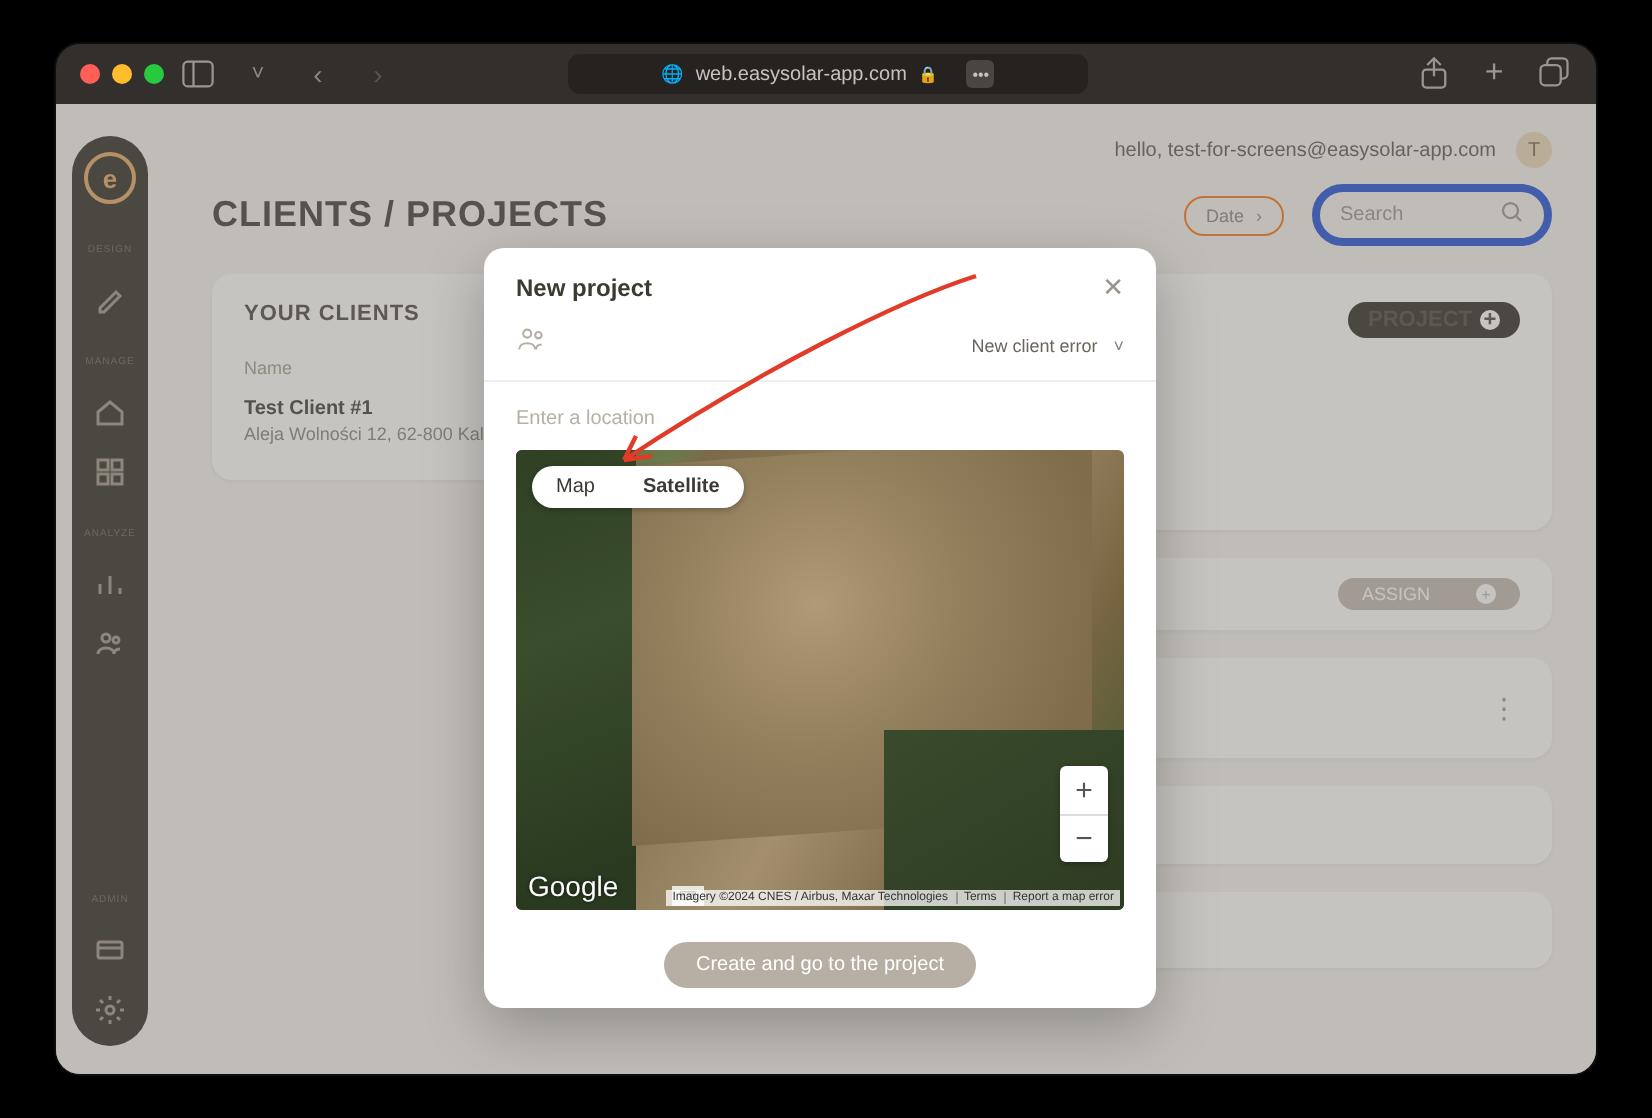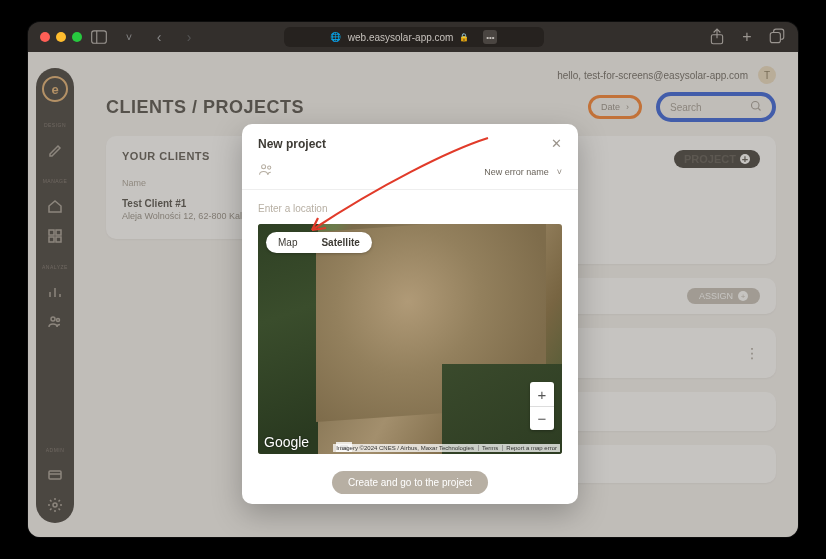--- a/index.html
+++ b/index.html
@@ -23,42 +23,42 @@
   .logo { width:26px; height:26px; border:2px solid #e0a862; border-radius:50%; display:flex; align-items:center; justify-content:center; color:#e0a862; font-weight:600; font-size:13px; }
   .nav-group-label { font-size:5px; color:#6a625a; letter-spacing:0.5px; margin-top:6px;}
   .nav-ic { width:16px; height:16px; color:#9c948a; display:flex; align-items:center; justify-content:center;}
   .nav-ic svg { width:16px; height:16px; stroke:#9c948a; fill:none; stroke-width:1.5;}
   .leftnav .spacer { flex:1; }
   .main { position:absolute; left:56px; top:0; right:0; bottom:0; padding:12px 22px 0 22px;}
   .hellorow { display:flex; justify-content:flex-end; align-items:center; gap:10px; font-size:10px; color:#5a554e; height:22px;}
   .avchip { width:18px; height:18px; border-radius:50%; background:#e9d7b9; color:#7a6a4a; font-size:10px; display:flex; align-items:center; justify-content:center;}
   .titlerow { display:flex; align-items:center; margin-top:6px; gap:14px;}
   .titlerow h1 { font-size:18px; font-weight:700; color:#3d3a34; letter-spacing:0.5px;}
-  .datebtn { margin-left:auto; border:3px solid #f97316; border-radius:14px; padding:4px 10px; font-size:9px; color:#8a837a; display:flex; align-items:center; gap:6px;}
+  .datebtn { margin-left:auto; border:1px solid #f97316; border-radius:14px; padding:4px 10px; font-size:9px; color:#8a837a; display:flex; align-items:center; gap:6px;}
   .searchbox { border:4px solid #1d4ed8; border-radius:16px; padding:4px 10px; font-size:10px; color:#9a938a; display:flex; align-items:center; gap:6px; min-width:120px;}
   .cols { display:flex; gap:18px; margin-top:14px;}
   .card { background:#fff; border-radius:10px; box-shadow:0 1px 2px rgba(0,0,0,0.06); }
   .leftcol { width:300px; }
   .clientscard { padding:14px 16px 18px 16px;}
   .clientscard h3 { font-size:11px; letter-spacing:0.5px; color:#4a463f; font-weight:700; }
   .th { font-size:9px; color:#a29a8f; margin-top:16px; }
   .clientrow { margin-top:10px; }
   .clientrow .nm { font-size:10px; color:#3d3a34; font-weight:600;}
   .clientrow .ad { font-size:9px; color:#8a837a; margin-top:2px;}
   .rightcol { flex:1; display:flex; flex-direction:column; gap:14px;}
   .projectscard { padding:14px 16px 20px 16px; }
   .projectscard .hdr { display:flex; justify-content:space-between; align-items:center;}
   .projectscard .hdr span { font-size:11px; font-weight:700; color:#4a463f;}
   .pill { background:#2c2824; color:#fff; border-radius:12px; padding:3px 10px; font-size:9px; display:flex; align-items:center; gap:4px;}
   .pill .plus { width:10px; height:10px; background:#fff; color:#2c2824; border-radius:50%; font-size:8px; display:flex; align-items:center; justify-content:center; font-weight:700;}
   .nofound { font-size:10px; color:#3d3a34; font-weight:600; margin-top:16px;}
   .wantline { font-size:10px; color:#6a645b; margin-top:10px;}
   .cnp { margin-top:12px; }
   .assigncard { padding:10px 16px; display:flex; justify-content:flex-end;}
-  .assignpill { background:#bfb9b0; color:#fff; border-radius:12px; padding:3px 12px; font-size:9px; display:flex; gap:5px; align-items:flex-start;}
+  .assignpill { background:#bfb9b0; color:#fff; border-radius:12px; padding:3px 12px; font-size:9px; display:flex; gap:23px; align-items:flex-start;}
   .dotscard { padding:16px; display:flex; justify-content:flex-end; font-size:14px; color:#9a938a; letter-spacing:1px; height:50px; align-items:center;}
   .addrcard { padding:14px 16px; font-size:10px; color:#4a463f;}
   .desccard { padding:14px 16px; font-size:9px; color:#9a938a; letter-spacing:0.5px;}
 
   
   .scrim { position:absolute; inset:0; background:rgba(120,115,108,0.42);}
   .modal { position:absolute; left:214px; top:72px; width:336px; height:380px; background:#fff; border-radius:10px; box-shadow:0 10px 30px rgba(0,0,0,0.25); display:flex; flex-direction:column; }
   .mhdr { display:flex; justify-content:space-between; align-items:center; padding:12px 16px 8px 16px;}
   .mhdr h2 { font-size:12px; font-weight:700; color:#3d3a34;}
   .mhdr .x { color:#9a938a; font-size:13px; cursor:pointer;}
@@ -266,21 +266,21 @@
       </div>
       <div class="mrow1">
         <span class="pplic">
           <svg width="16" height="14" viewBox="0 0 20 16" fill="none" stroke="#b7afa3" stroke-width="1.3">
               <circle cx="7" cy="4" r="2.5"></circle>
               <circle cx="14" cy="5" r="2"></circle>
               <path d="M2 14c0-2.5 2.2-4 5-4s5 1.5 5 4M12.5 14c0-2 1.5-3.2 3.5-3.2"></path>
             </svg>
         </span>
         <div class="spacer"></div>
-        <span class="ncn">New error name</span>
+        <span class="ncn">New client error</span>
         <span class="chev">˅</span>
       </div>
       <div class="locinput">
         <input placeholder="Enter a location" style="">
       </div>
       <div class="map">
         <div class="patch p1"></div>
           <div class="patch p3"></div>
           <div class="patch p2"></div>
         <div class="maptoggle">

